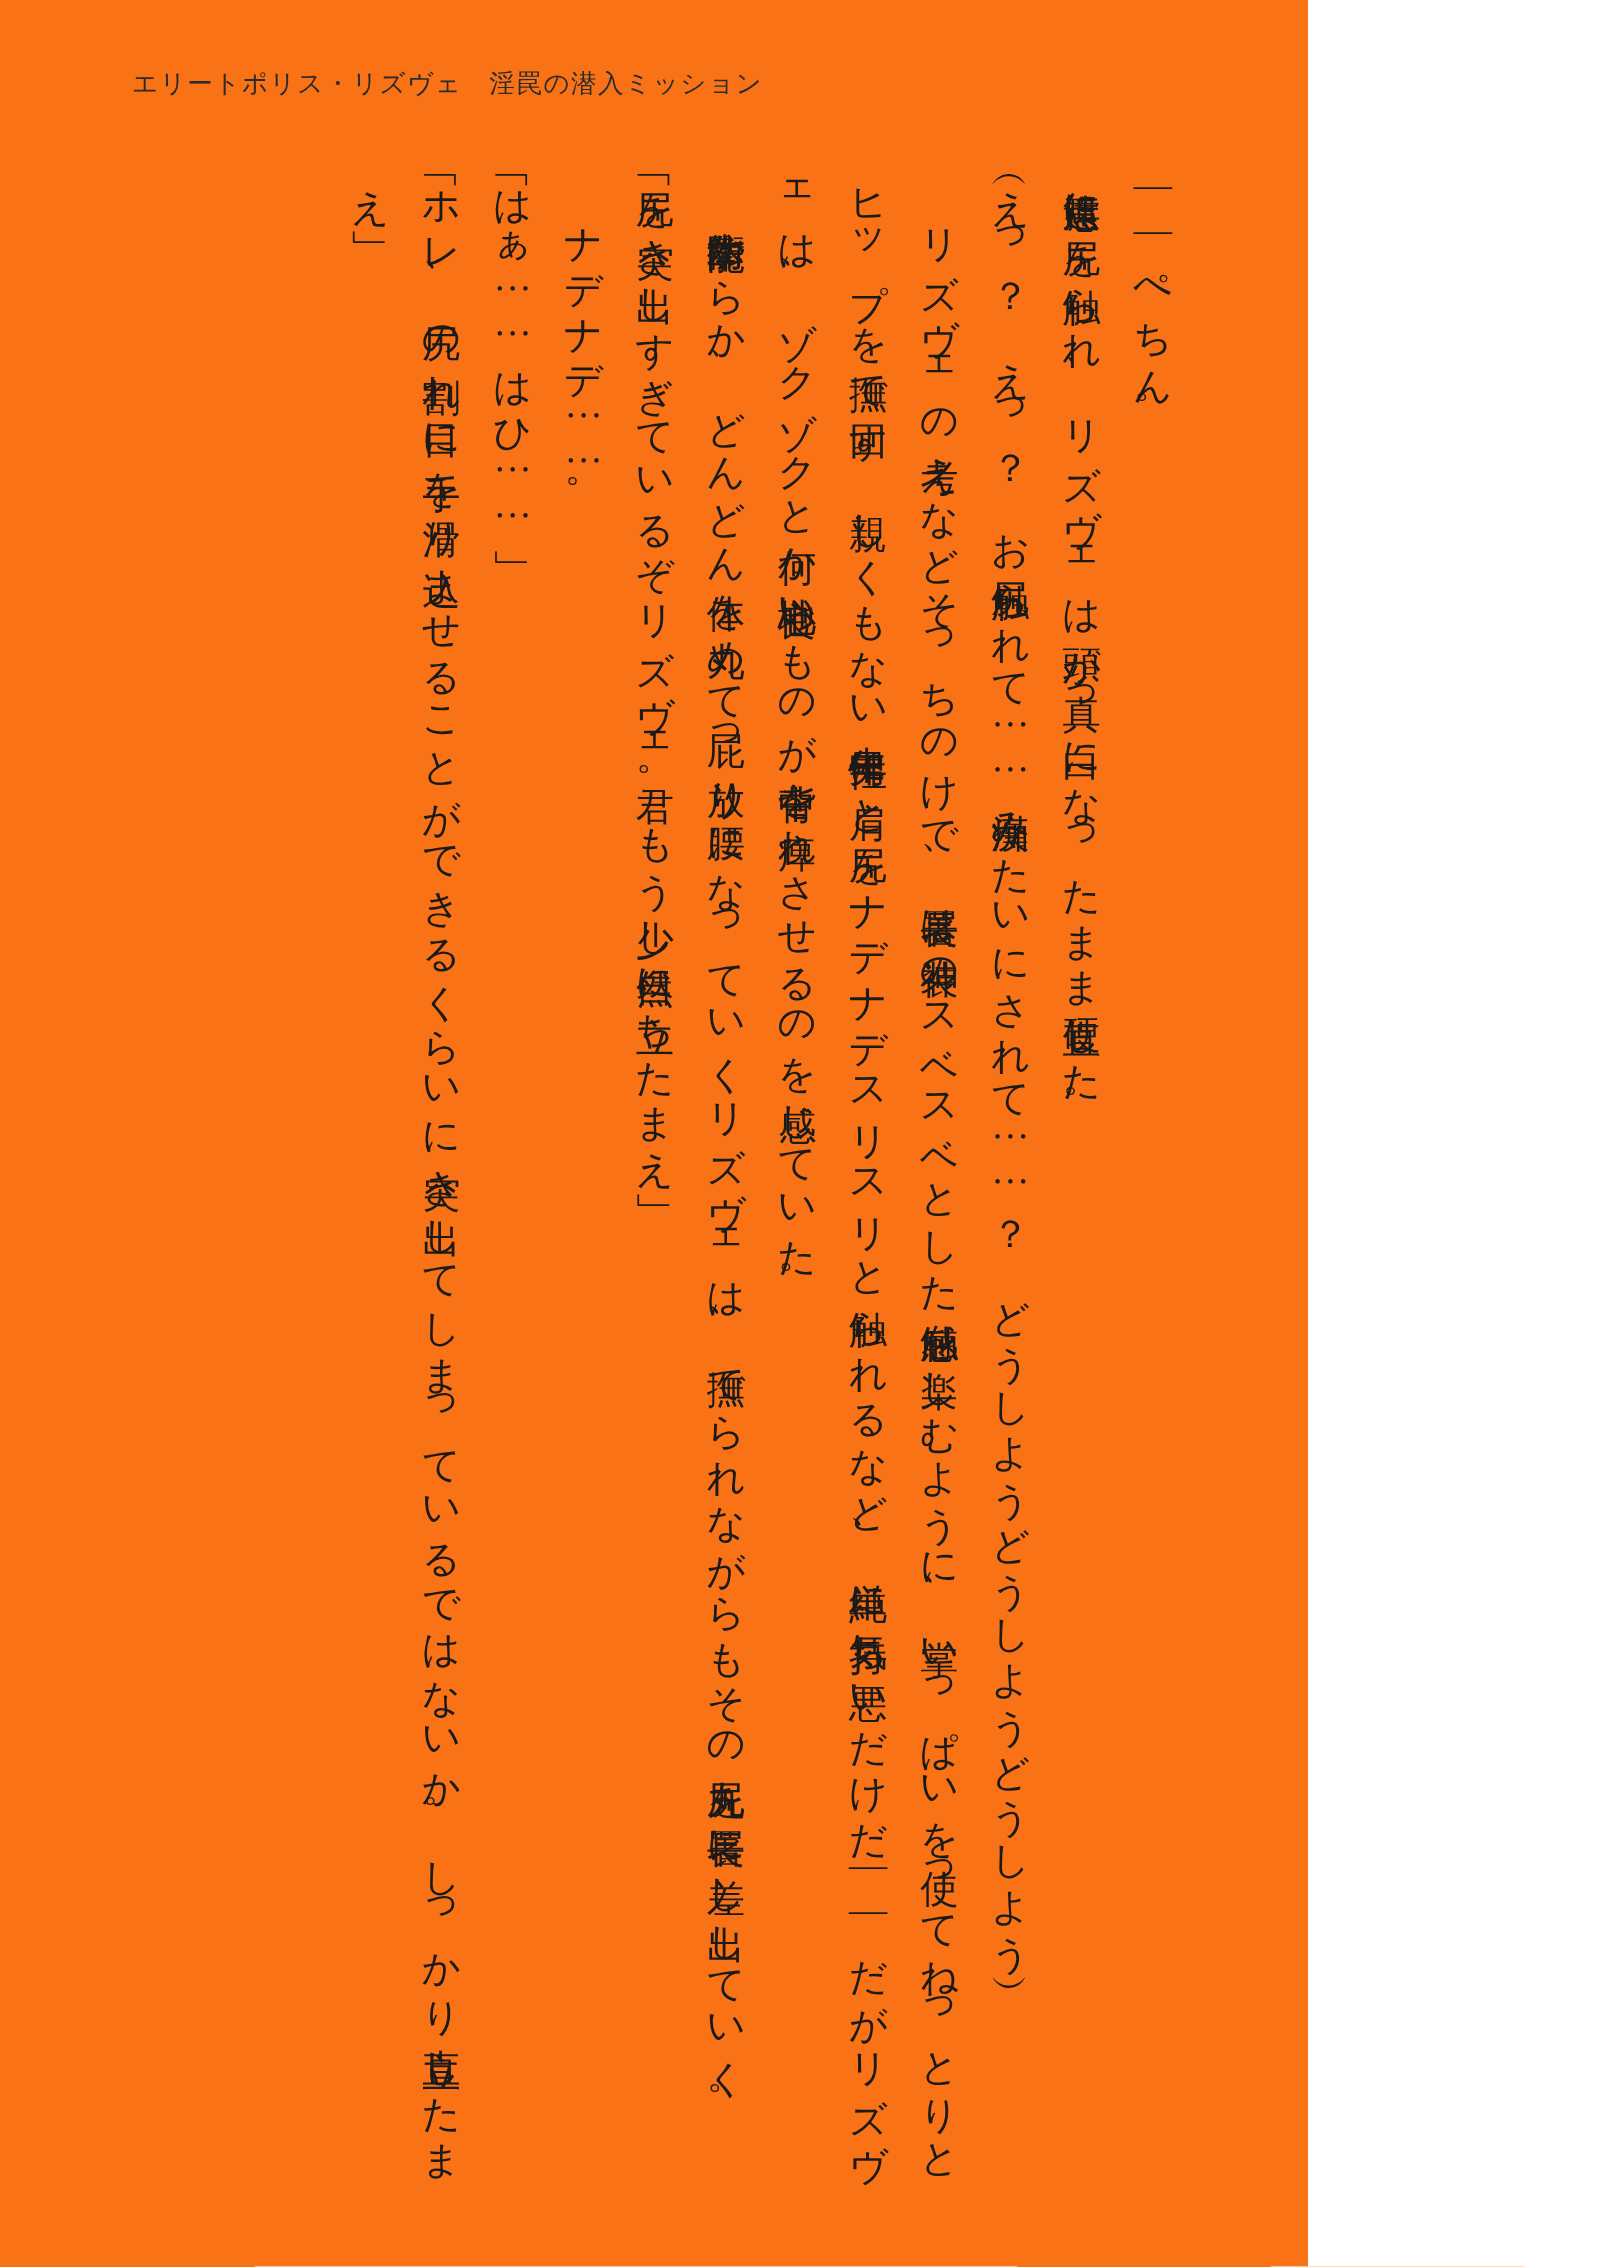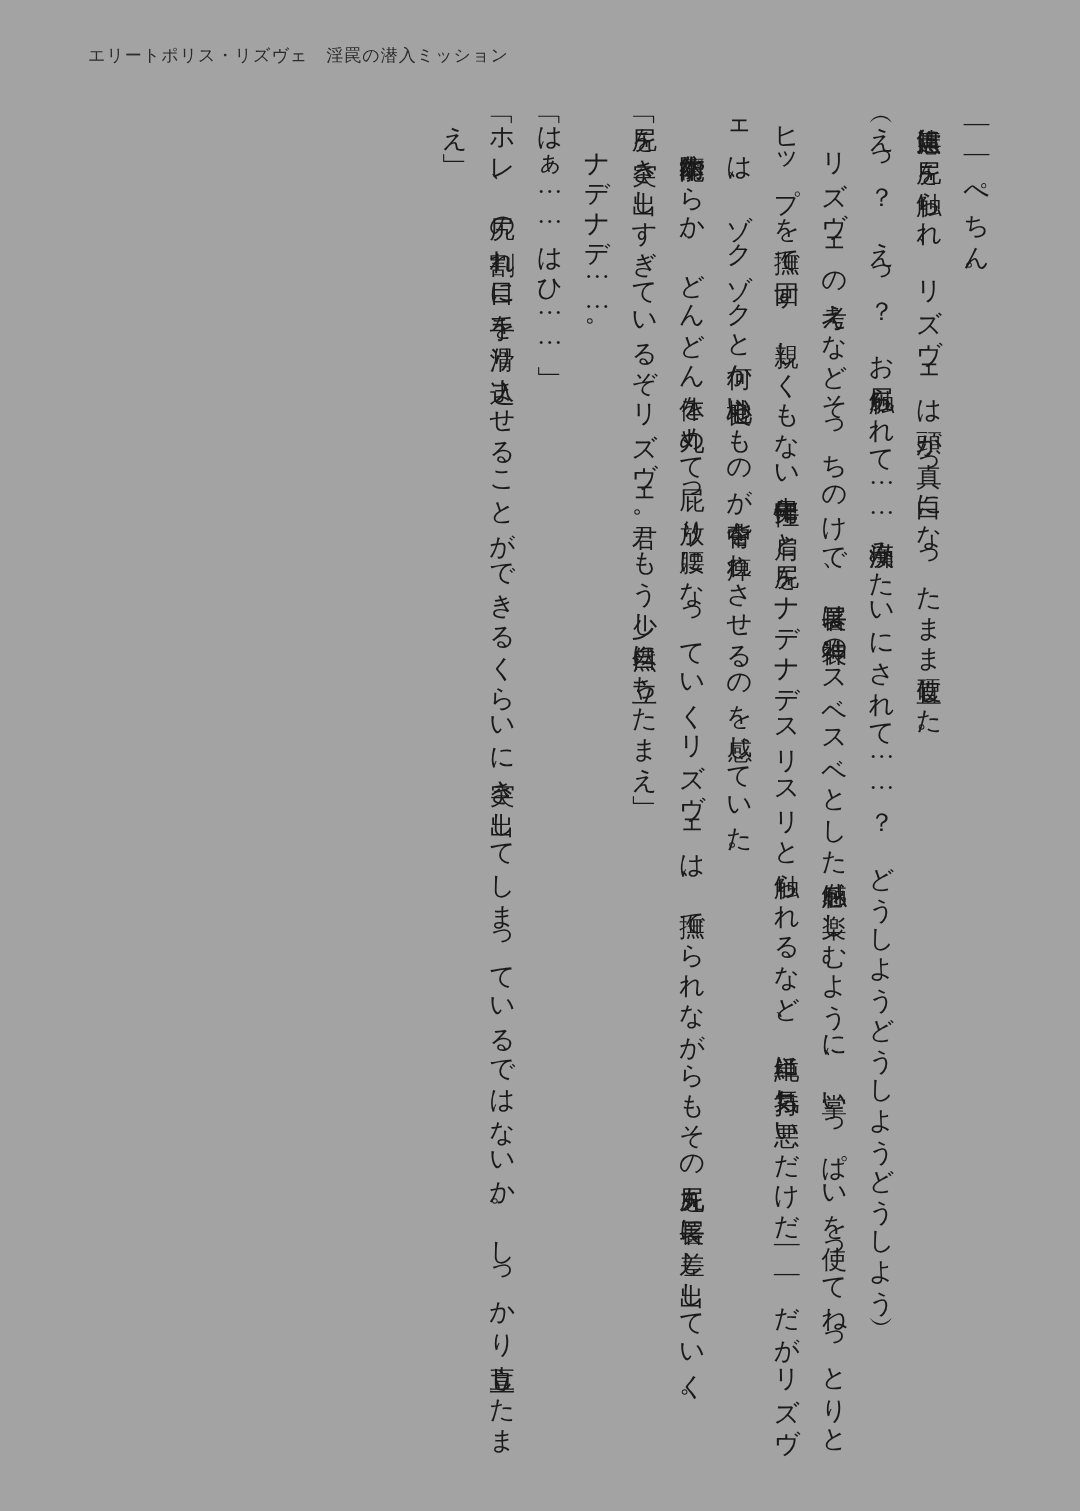--- a/index.html
+++ b/index.html
@@ -2,23 +2,23 @@
 <html><head>
 <meta charset="utf-8">
 <style>
   html, body {
     margin: 0;
     padding: 0;
     background: #ffffff;
   }
   .page {
     position: relative;
-    width: 1080px;
+    width: 872px;
     height: 1511px;
-    background: #a3a3a3;
+    background: #f97316;
     overflow: hidden;
     font-family: "Liberation Serif", "DejaVu Serif", serif;
     color: #1a1a1a;
   }
   .header {
     position: absolute;
     top: 44px;
     left: 88px;
     font-size: 17px;
     letter-spacing: 0.06em;

